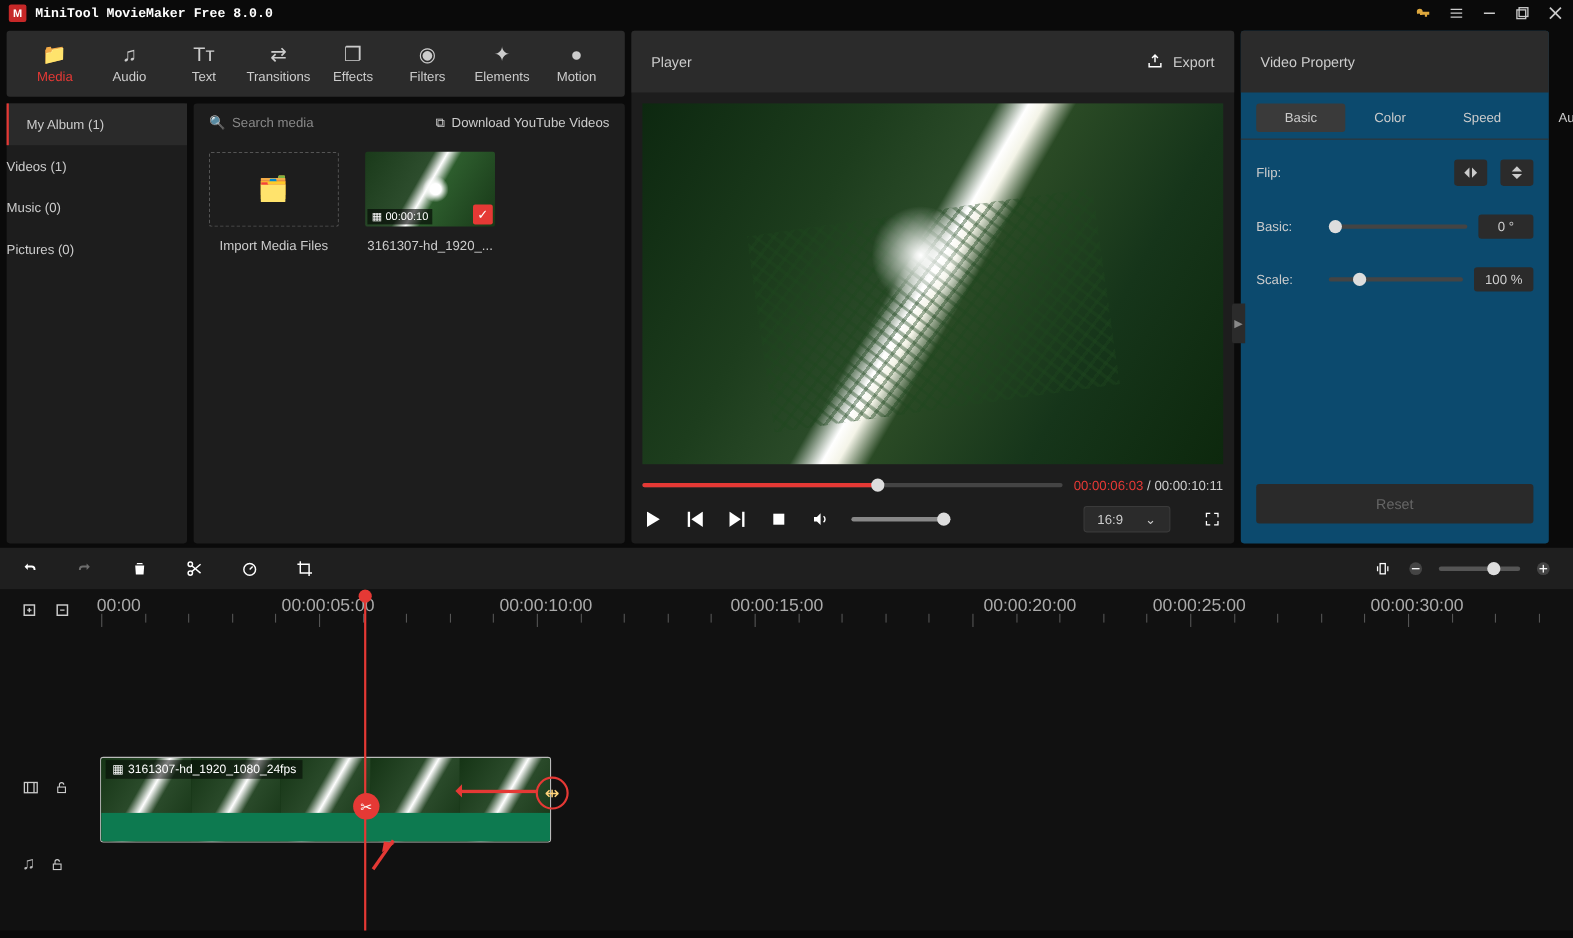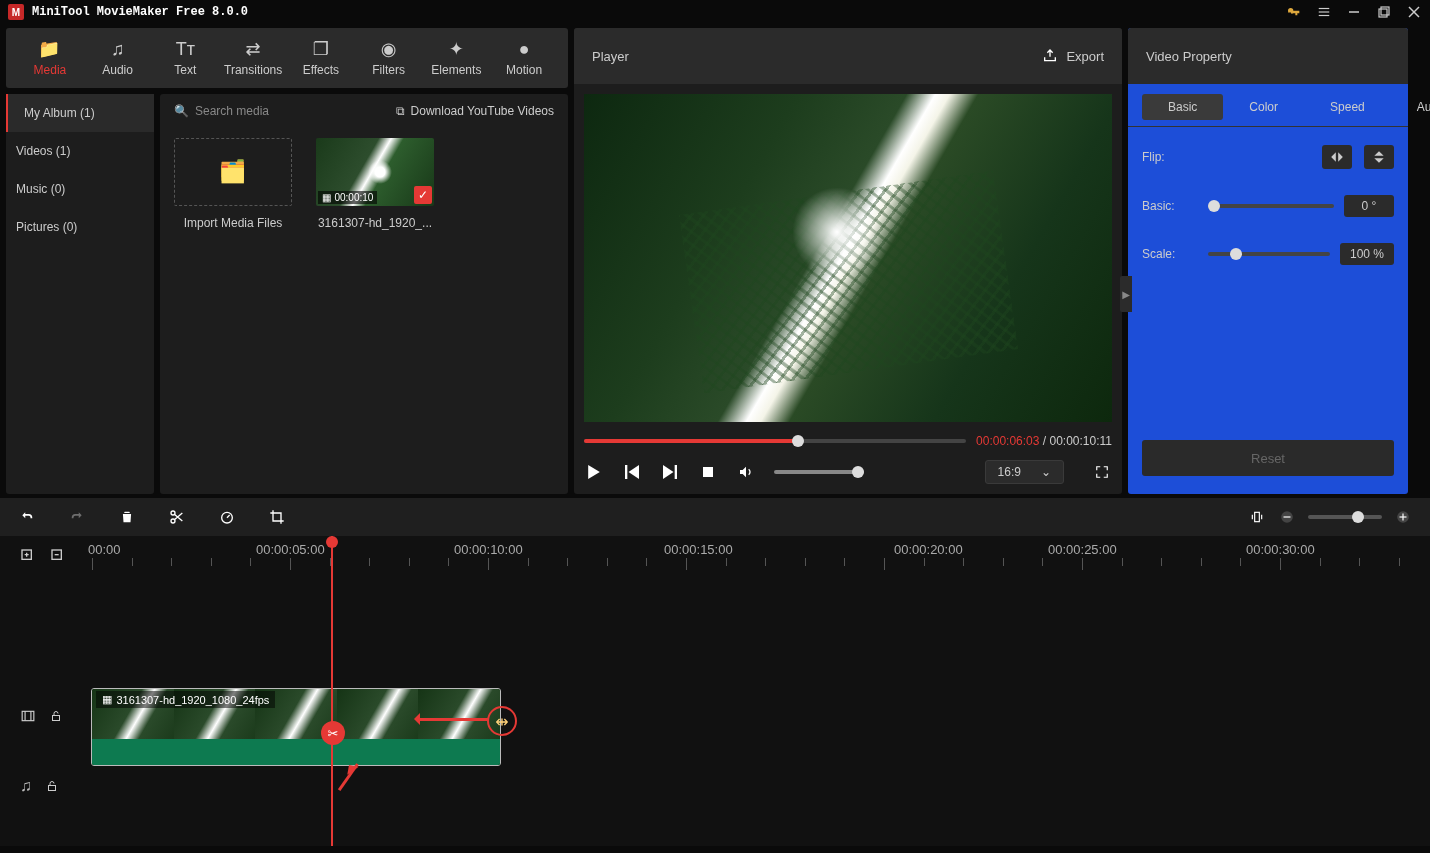--- a/index.html
+++ b/index.html
@@ -16,22 +16,22 @@
 .main-row { display: flex; height: 470px; gap: 6px; padding: 4px 6px 0 6px; }
 
 
 .left-panel { width: 562px; display: flex; flex-direction: column; }
 .top-tabs { height: 60px; background: #2b2b2b; border-radius: 3px; display: flex; align-items: center; padding: 0 10px; }
 .top-tab { flex:1; text-align: center; cursor: pointer; color: #ccc; font-size: 12px; display:flex; flex-direction:column; align-items:center; gap:4px; }
 .top-tab.active { color: #e53935; }
 .top-tab .ticon { font-size: 18px; height:20px; display:flex; align-items:center; justify-content:center; }
 
 .media-row { flex: 1; display: flex; margin-top: 6px; gap: 6px; }
-.media-sidebar { width: 148px; background: #1d1d1d; border-radius: 3px; padding-top: 0; }
-.ms-item { height: 38px; display: flex; align-items: center; padding-left: 10px; font-size: 12px; color: #ccc; cursor: pointer; }
+.media-sidebar { width: 164px; background: #1d1d1d; border-radius: 3px; padding-top: 0; }
+.ms-item { height: 38px; display: flex; align-items: center; padding-left: 0; font-size: 12px; color: #ccc; cursor: pointer; }
 .ms-item.active { background: #2a2a2a; border-left: 2px solid #e53935; padding-left: 16px; }
 
 .media-content { flex: 1; background: #1d1d1d; border-radius: 3px; display: flex; flex-direction: column; }
 .mc-header { height: 34px; display: flex; align-items: center; padding: 0 14px; font-size: 12px; color: #888; }
 .search-area { display: flex; align-items: center; gap: 6px; flex: 1; }
 .dl-area { display: flex; align-items: center; gap: 6px; cursor: pointer; color:#ccc; }
 .mc-body { flex: 1; display: flex; padding: 10px 14px; gap: 24px; align-items: flex-start; }
 .import-box { width: 118px; }
 .import-dashed { width: 118px; height: 68px; border: 1px dashed #555; border-radius: 2px; display: flex; align-items: center; justify-content: center; cursor: pointer; margin-bottom: 10px; }
 .import-label { font-size: 12px; color: #ccc; text-align: center; }
@@ -55,21 +55,21 @@
 .pp-thumb { position:absolute; left:56%; top:50%; width:12px; height:12px; background:#ddd; border-radius:50%; transform:translate(-50%,-50%); }
 .pp-time { font-size:12px; margin-left:10px; white-space:nowrap; }
 .pp-time .cur { color:#e53935; }
 .player-controls { height: 44px; display: flex; align-items: center; padding: 0 10px; gap: 18px; }
 .pc-icon { width:20px; height:20px; display:flex; align-items:center; justify-content:center; cursor:pointer; color:#fff; }
 .vol-slider { width:90px; height:4px; background:#888; border-radius:2px; position:relative; }
 .vol-thumb { position:absolute; right:0; top:-4px; width:12px; height:12px; background:#ddd; border-radius:50%; }
 .aspect-sel { margin-left:auto; background:#2b2b2b; padding:4px 12px; border-radius:3px; font-size:12px; display:flex; align-items:center; gap:20px; cursor:pointer; border:1px solid #3a3a3a; }
 
 
-.prop-panel { width: 280px; background: #1d4ed8; border-radius:3px; display:flex; flex-direction:column; }
+.prop-panel { width: 280px; background: #0c4a6e; border-radius:3px; display:flex; flex-direction:column; }
 .prop-header { height:56px; display:flex; align-items:center; padding:0 18px; font-size:13px; background:#2b2b2b; border-radius:3px 3px 0 0; }
 .prop-tabs { display:flex; padding:10px 14px 6px; gap:0; border-bottom:1px solid #333; }
 .prop-tab { padding:6px 26px; font-size:12px; cursor:pointer; color:#ccc; border-radius:3px; }
 .prop-tab.active { background:#3a3a3a; }
 .prop-body { padding: 18px 14px; }
 .prop-row { display:flex; align-items:center; margin-bottom:26px; font-size:12px; }
 .prop-label { width:56px; color:#ccc; }
 .flip-btn { width:30px; height:24px; background:#2b2b2b; border-radius:3px; margin-left:12px; display:flex; align-items:center; justify-content:center; cursor:pointer; color:#ccc; }
 .slider-track { flex:1; height:4px; background:#444; border-radius:2px; margin:0 10px; position:relative; }
 .slider-thumb { position:absolute; top:-4px; width:12px; height:12px; background:#ddd; border-radius:50%; }
@@ -83,21 +83,21 @@
 .tt-right { margin-left:auto; display:flex; align-items:center; gap:12px; }
 .zoom-track { width:74px; height:4px; background:#555; border-radius:2px; position:relative; }
 .zoom-thumb { position:absolute; right:18px; top:-4px; width:12px; height:12px; background:#ddd; border-radius:50%; }
 
 .timeline-area { height:310px; background:#111; position:relative; overflow:hidden; }
 .tl-left-icons { width:80px; position:absolute; left:0; top:0; bottom:0; display:flex; flex-direction:column; }
 .tl-li-row { height:40px; display:flex; align-items:center; gap:14px; padding-left:20px; color:#bbb; }
 .tl-li-track { height:80px; display:flex; align-items:center; gap:14px; padding-left:20px; color:#bbb; }
 
 .tl-ruler { position:absolute; left:80px; right:0; top:0; height:40px; }
-.ruler-label { position:absolute; top:6px; font-size:13px; color:#aaa; transform:translateX(-4px); }
+.ruler-label { position:absolute; top:6px; font-size:16px; color:#aaa; transform:translateX(-4px); }
 .ruler-ticks { position:absolute; left:0; right:0; top:22px; height:14px; }
 .tick { position:absolute; top:0; width:1px; height:8px; background:#555; }
 .tick.major { height:12px; }
 
 .playhead { position:absolute; top:0; bottom:-170px; width:2px; background:#e53935; left:331px; z-index:10; }
 .playhead-head { position:absolute; top:0; left:-5px; width:12px; height:12px; background:#e53935; border-radius:50%; }
 
 .tl-tracks { position:absolute; left:80px; right:0; top:40px; bottom:0; }
 .video-clip { position:absolute; left:11px; top:112px; width:410px; height:78px; border:1.5px solid #bbb; border-radius:3px; overflow:hidden; background:#0a2a0a; }
 .vc-header { position:absolute; top:2px; left:4px; background:rgba(0,0,0,.5); padding:2px 6px; font-size:11px; color:#fff; display:flex; align-items:center; gap:4px; z-index:2; }

